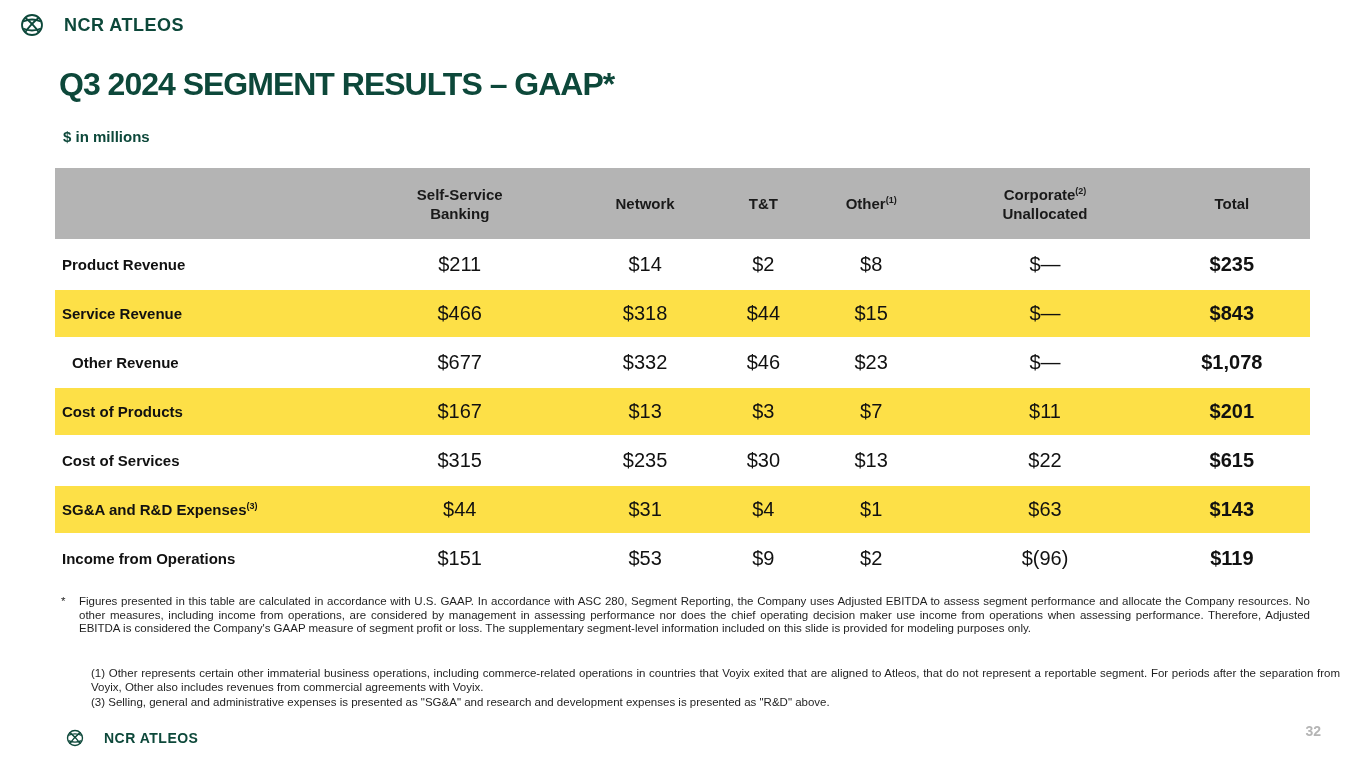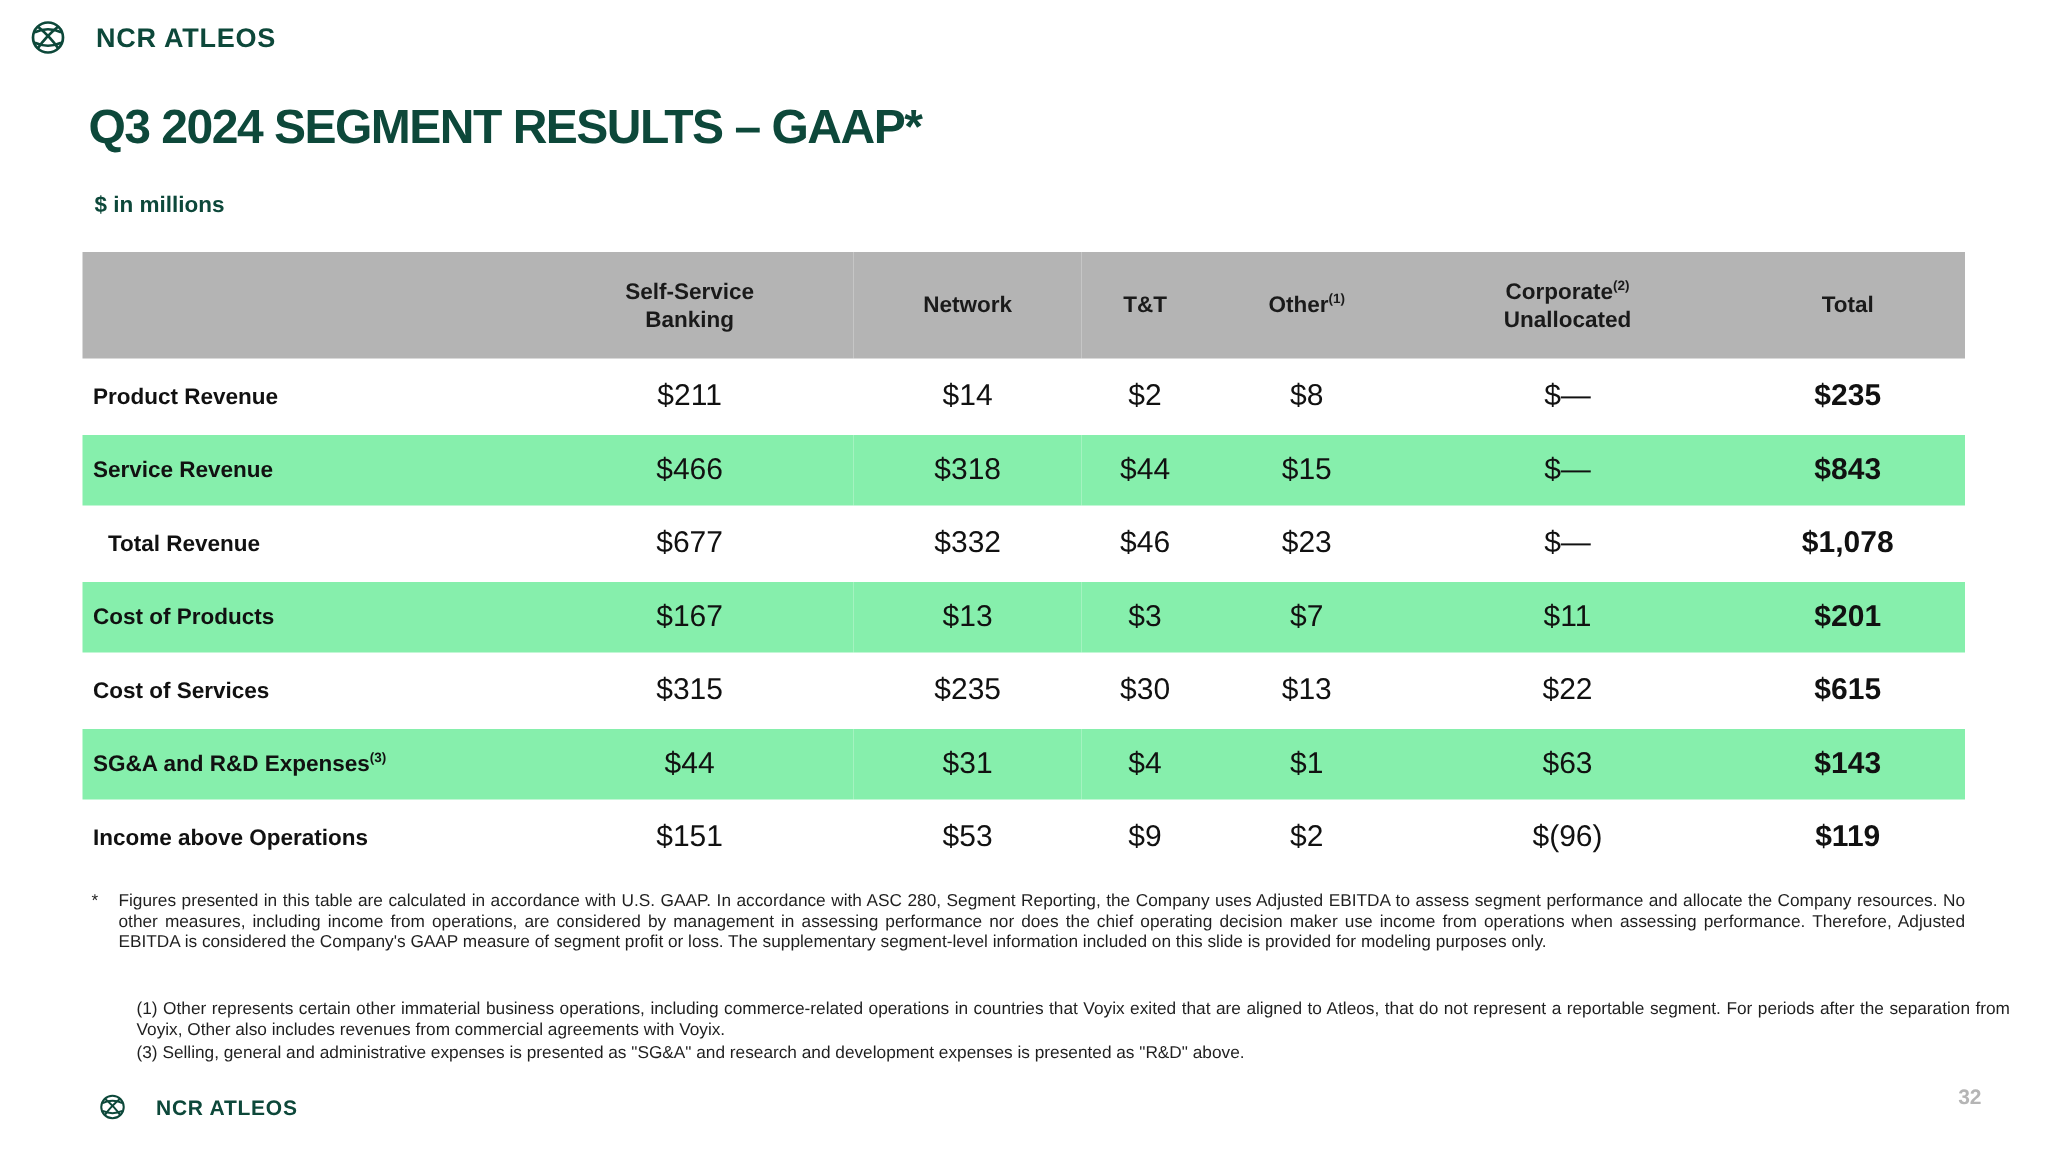--- a/index.html
+++ b/index.html
@@ -36,21 +36,21 @@
   table { width: 100%; border-collapse: separate; border-spacing: 0 2px; }
   thead th {
     background: #b4b4b4; height: 71px; font-size: 15px; font-weight: bold;
     text-align: center; vertical-align: middle; line-height: 19px; color: #1a1a1a;
   }
   thead th.label-col { width: 295px; }
   tbody td {
     height: 47px; font-size: 20px; text-align: center; vertical-align: middle;
     color: #111111;
   }
-  tbody tr.alt td { background: #86efac; }
+  tbody tr.alt td { background: #fde047; }
   tbody td.row-label {
     text-align: left; font-weight: bold; padding-left: 7px; font-size: 15px;
   }
   tbody td.indent { padding-left: 17px; }
   tbody td:last-child { font-weight: bold; }
   sup { font-size: 9px; vertical-align: super; line-height: 0; font-weight: bold; }
 
   
   .footnote-star {
     position: absolute; left: 61px; top: 595px; width: 1249px;
@@ -119,21 +119,21 @@
         <tr class="alt">
           <td class="row-label">Service Revenue</td>
           <td>$466</td>
           <td>$318</td>
           <td>$44</td>
           <td>$15</td>
           <td>$—</td>
           <td>$843</td>
         </tr>
         <tr>
-          <td class="row-label indent">Total  Revenue</td>
+          <td class="row-label indent">Other  Revenue</td>
           <td>$677</td>
           <td>$332</td>
           <td>$46</td>
           <td>$23</td>
           <td>$—</td>
           <td>$1,078</td>
         </tr>
         <tr class="alt">
           <td class="row-label">Cost of Products</td>
           <td>$167</td>
@@ -155,21 +155,21 @@
         <tr class="alt">
           <td class="row-label"><span>SG&amp;A and R&amp;D Expenses</span><sup>(3)</sup></td>
           <td>$44</td>
           <td>$31</td>
           <td>$4</td>
           <td>$1</td>
           <td>$63</td>
           <td>$143</td>
         </tr>
         <tr>
-          <td class="row-label">Income above Operations</td>
+          <td class="row-label">Income from Operations</td>
           <td>$151</td>
           <td>$53</td>
           <td>$9</td>
           <td>$2</td>
           <td>$(96)</td>
           <td>$119</td>
         </tr>
       </tbody>
     </table>
   </div>

